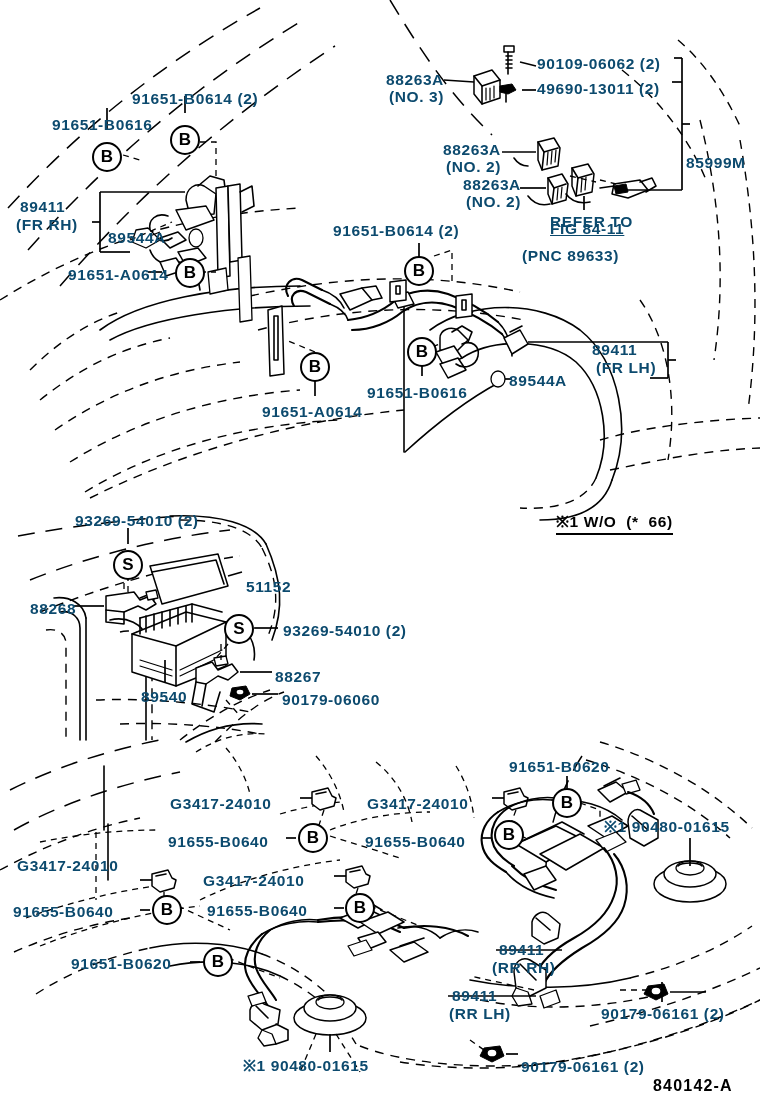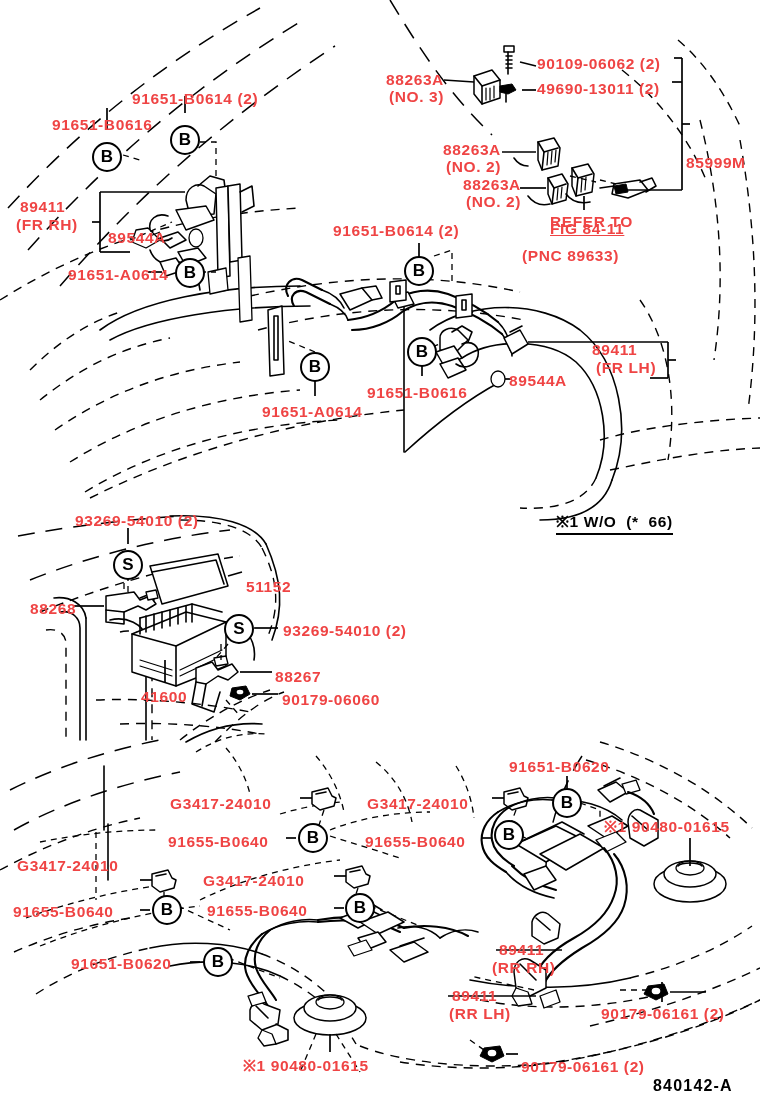--- a/index.html
+++ b/index.html
@@ -1,21 +1,21 @@
 <!DOCTYPE html>
 <html><head>
 <meta charset="utf-8">
 <title>Parts Diagram 840142-A</title>
 <style>
   html,body{margin:0;padding:0;background:#fff;}
   body{font-family:"Liberation Sans",sans-serif;}
   #page{position:relative;width:760px;height:1112px;background:#fff;overflow:hidden;}
   #art{position:absolute;left:0;top:0;width:760px;height:1112px;}
   .lbl{position:absolute;font-family:"Liberation Sans",sans-serif;font-size:15.5px;
-       font-weight:700;color:#ef4444;white-space:pre;letter-spacing:0.6px;line-height:17px;}
+       font-weight:700;color:#0c4a6e;white-space:pre;letter-spacing:0.6px;line-height:17px;}
   .note{position:absolute;font-size:15.5px;font-weight:700;letter-spacing:.6px;
         border-bottom:2px solid #000;padding-bottom:1px;white-space:pre;}
   .dwg{position:absolute;font-size:16px;font-weight:700;letter-spacing:1.2px;white-space:pre;}
   .cir{position:absolute;width:30px;height:30px;border:2.2px solid #000;border-radius:50%;
        background:#fff;font-size:17px;font-weight:700;display:flex;align-items:center;
        justify-content:center;box-sizing:border-box;font-family:"Liberation Sans",sans-serif;}
 </style>
 </head>
 <body>
 
@@ -468,21 +468,21 @@
       <div class="lbl" style="left: 592px; top: 341px;">89411</div>
       <div class="lbl" style="left: 596px; top: 359px;">(FR LH)</div>
       <div class="lbl" style="left: 509px; top: 372px;">89544A</div>
       <div class="lbl" style="left: 367px; top: 384px;">91651-B0616</div>
       <div class="lbl" style="left: 262px; top: 403px;">91651-A0614</div>
       <div class="lbl" style="left: 75px; top: 512px;">93269-54010 (2)</div>
       <div class="lbl" style="left: 246px; top: 578px;">51152</div>
       <div class="lbl" style="left: 30px; top: 600px;">88268</div>
       <div class="lbl" style="left: 283px; top: 622px;">93269-54010 (2)</div>
       <div class="lbl" style="left: 275px; top: 668px;">88267</div>
-      <div class="lbl" style="left: 141px; top: 688px;">41600</div>
+      <div class="lbl" style="left: 141px; top: 688px;">89540</div>
       <div class="lbl" style="left: 282px; top: 691px;">90179-06060</div>
       <div class="lbl" style="left: 509px; top: 758px;">91651-B0620</div>
       <div class="lbl" style="left: 170px; top: 795px;">G3417-24010</div>
       <div class="lbl" style="left: 367px; top: 795px;">G3417-24010</div>
       <div class="lbl" style="left: 604px; top: 818px;">※1 90480-01615</div>
       <div class="lbl" style="left: 168px; top: 833px;">91655-B0640</div>
       <div class="lbl" style="left: 365px; top: 833px;">91655-B0640</div>
       <div class="lbl" style="left: 17px; top: 857px;">G3417-24010</div>
       <div class="lbl" style="left: 203px; top: 872px;">G3417-24010</div>
       <div class="lbl" style="left: 13px; top: 903px;">91655-B0640</div>

